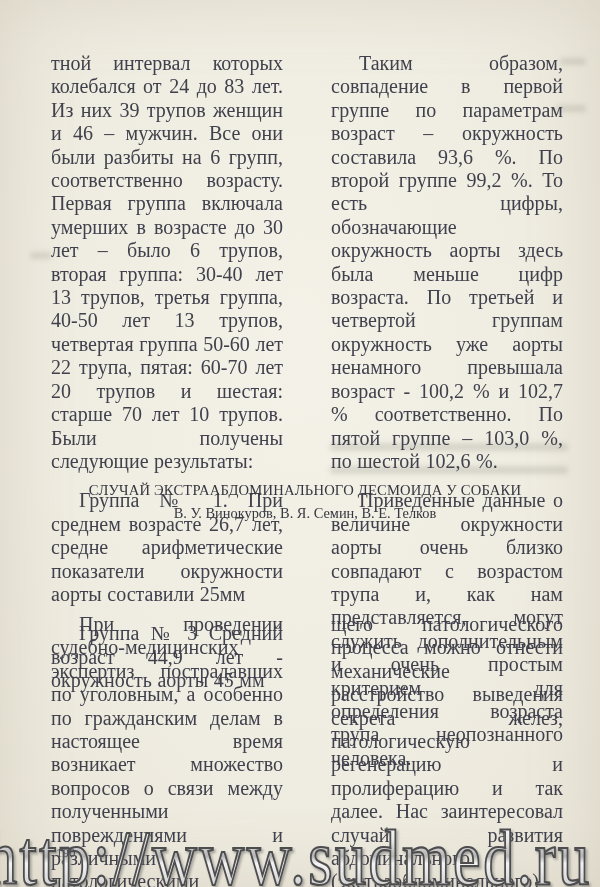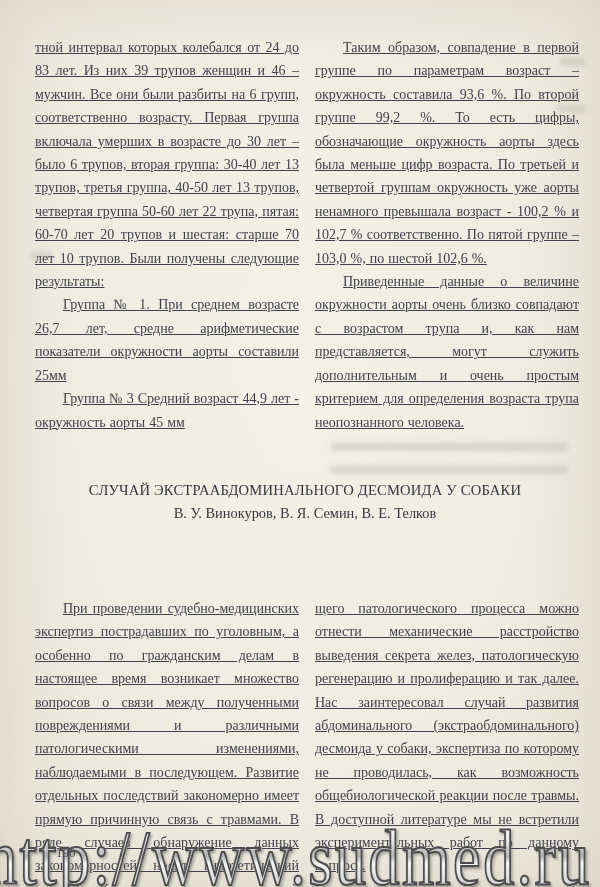--- a/index.html
+++ b/index.html
@@ -17,28 +17,27 @@
     position: absolute;
     left: 35px;
     width: 544px;
     display: flex;
     gap: 16px;
   }
   .sec-results { top: 36px; }
   .sec-body   { top: 597px; }
   .col { width: 264px; flex: 0 0 264px; }
   .para {
-    margin: 0;
-    font-size: 14px;
+    margin: 16px;
+    font-size: 20px;
     line-height: 23.4px;
     text-align: justify;
     hyphens: auto;
     -webkit-hyphens: auto;
     word-spacing: 0.5px;
-    text-decoration: underline;
   }
   .para.indent { text-indent: 28px; }
   .article-header {
     position: absolute;
     top: 478px;
     left: 40px;
     right: 30px;
     text-align: center;
     font-weight: normal;
     color: #35363f;

